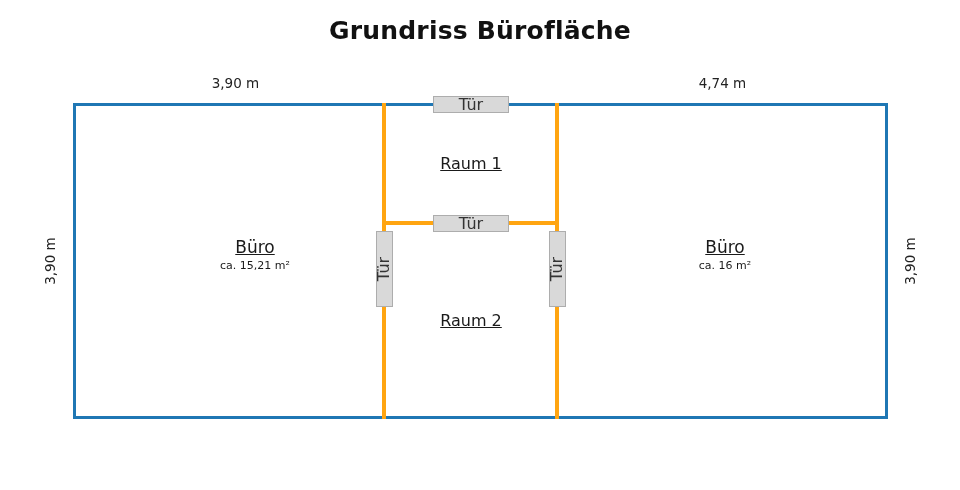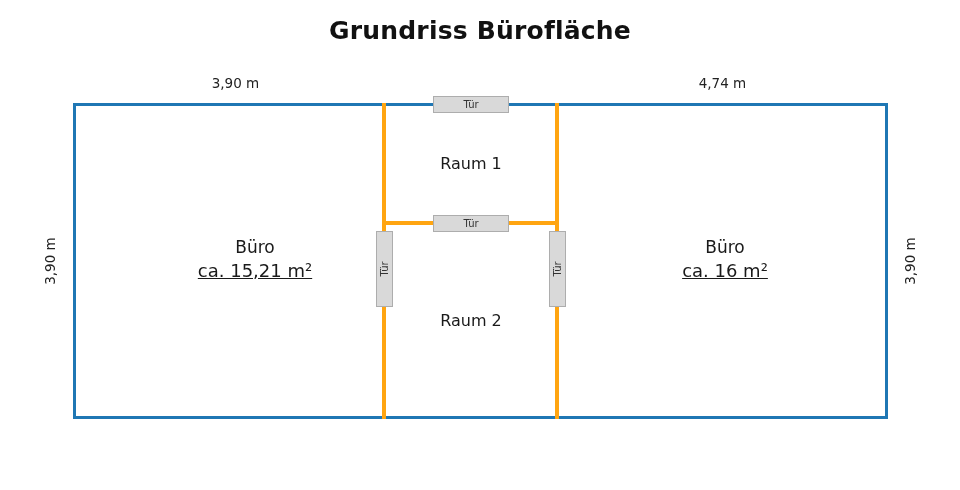--- a/index.html
+++ b/index.html
@@ -64,21 +64,21 @@
 
   
   .door {
     position: absolute;
     background: #d9d9d9;
     border: 1px solid #adadad;
     box-sizing: border-box;
     display: flex;
     align-items: center;
     justify-content: center;
-    font-size: 10px;
+    font-size: 16px;
     color: #333333;
     line-height: 1;
   }
   .door-h {
     width: 76px;
     height: 17px;
   }
   .door-v {
     width: 17px;
     height: 76px;
@@ -92,26 +92,26 @@
   .room-label {
     position: absolute;
     text-align: center;
     white-space: nowrap;
     color: #1a1a1a;
   }
   .room-label .room-name {
     display: block;
     font-size: 17px;
     line-height: 1.35;
+    text-decoration: underline;
   }
   .room-label .room-area {
     display: block;
-    font-size: 18px;
+    font-size: 11px;
     line-height: 1.35;
-    text-decoration: underline;
   }
   .room-label-center .room-name {
     font-size: 16px;
   }
 </style>
 </head>
 <body>
 
 <div id="floorplan-page">
 

